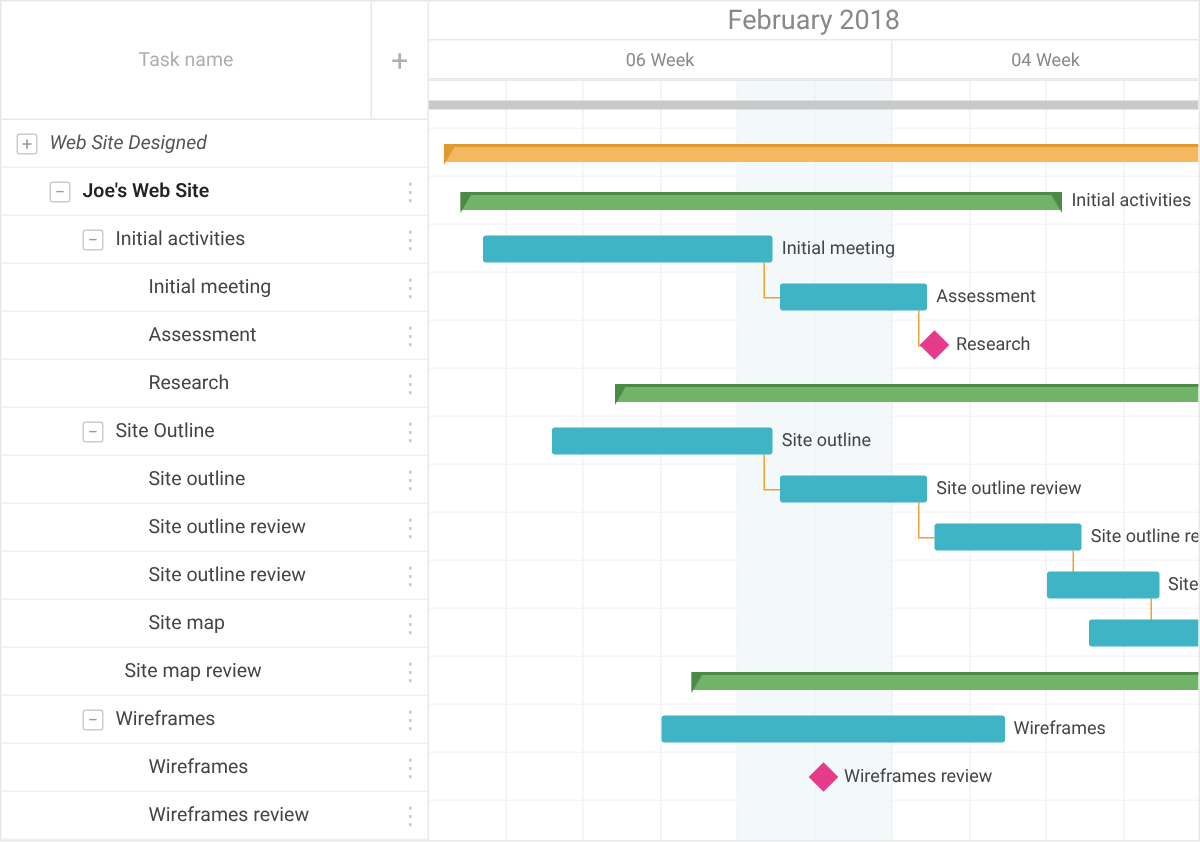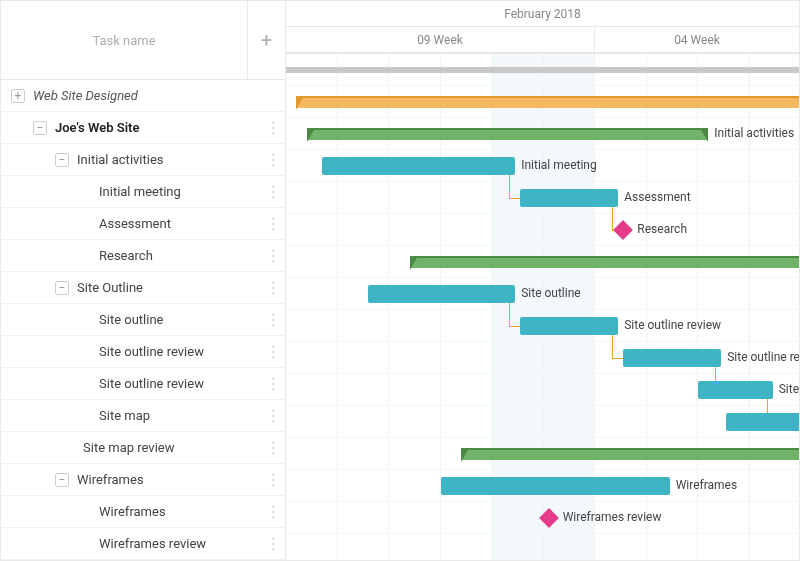--- a/index.html
+++ b/index.html
@@ -52,21 +52,21 @@
     cursor: pointer;
   }
   .timeline-header { border-bottom: 1px solid #e8e8e8; }
   .month-row {
     height: 26px;
     border-bottom: 1px solid #e8e8e8;
     display:flex;
     align-items:center;
     justify-content:center;
     color:#888;
-    font-size:12px;
+    font-size:18px;
   }
   .week-row {
     height: 26px;
     display:flex;
     border-bottom:1px solid #e8e8e8;
   }
   .week-cell {
     flex:1;
     display:flex;
     align-items:center;
@@ -275,21 +275,21 @@
         </div>
         <div class="task-row" style="padding-left: 54px;">
           <div class="collapse-spacer"></div>
         </div>
       </div>
   </div>
   <div class="right">
     <div class="timeline-header">
       <div class="month-row">February 2018</div>
       <div class="week-row" id="week-row">
-          <div class="week-cell" style="flex: 0 0 309px;">09 Week</div>
+          <div class="week-cell" style="flex: 0 0 309px;">06 Week</div>
           <div class="week-cell">04 Week</div>
         </div>
     </div>
     <div class="gantt-rows" id="gantt-rows">
         <div class="today-band" style="left: 206px; width: 51.5px;"></div>
         <div class="today-band" style="left: 257.5px; width: 51.5px;"></div>
         <div class="gantt-grid" style="left: 0px;"></div>
         <div class="gantt-grid" style="left: 51.5px;"></div>
         <div class="gantt-grid" style="left: 103px;"></div>
         <div class="gantt-grid" style="left: 154.5px;"></div>

